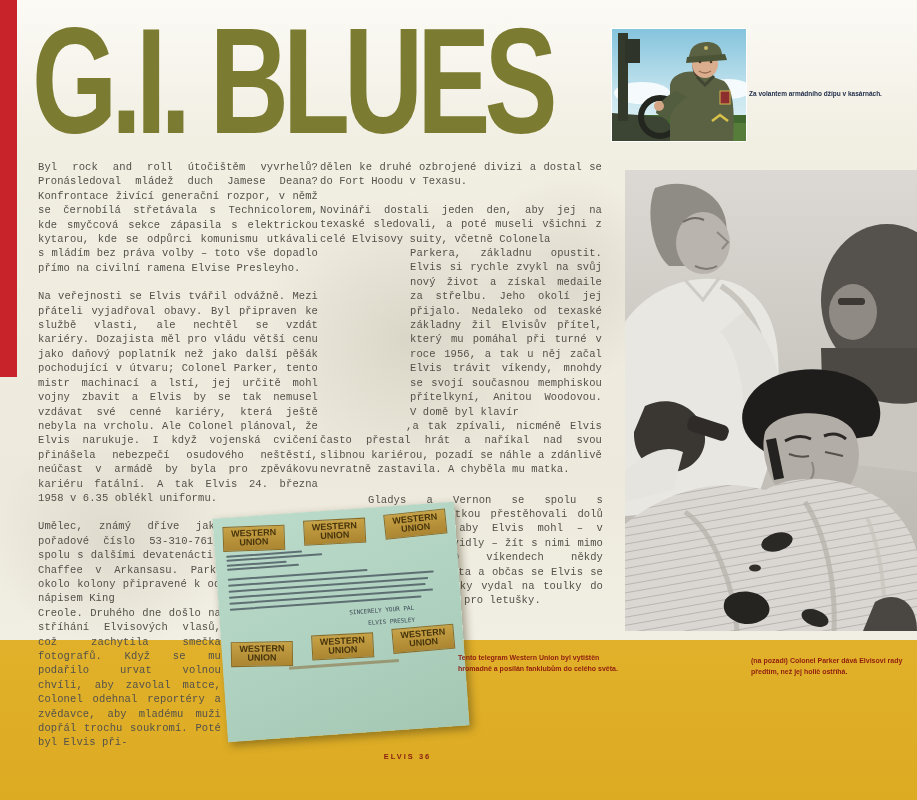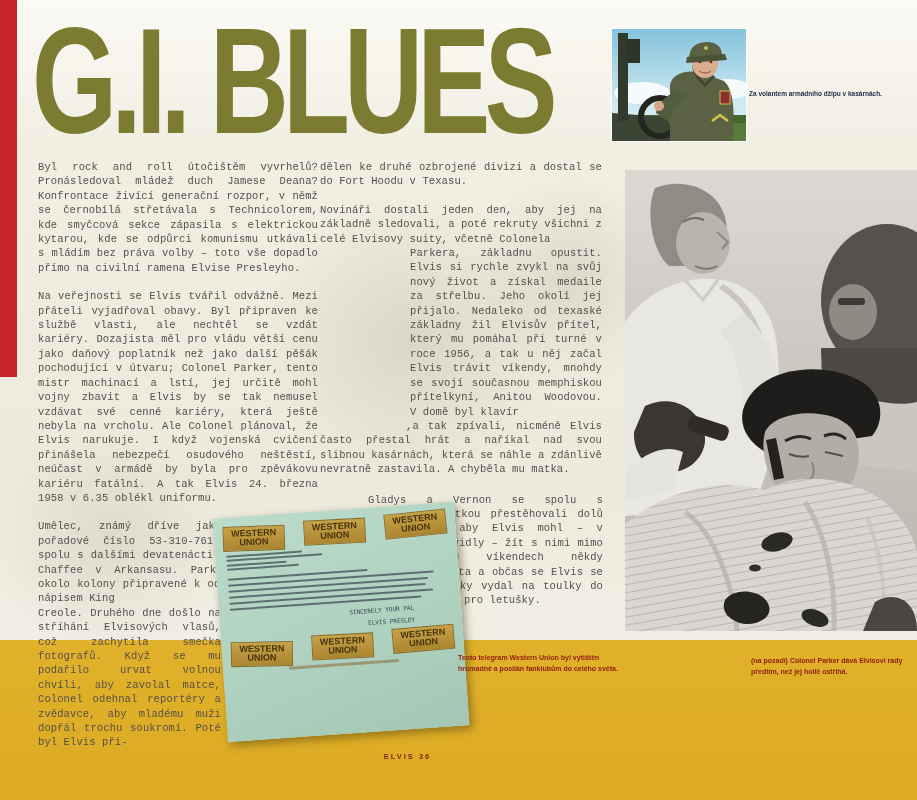--- a/index.html
+++ b/index.html
@@ -129,23 +129,23 @@
 
   <div class="col col-left">
     <p>Byl rock and roll útočištěm vyvrhelů? Pronásledoval mládež duch Jamese Deana? Konfrontace živící generační rozpor, v němž se černobílá střetávala s Technicolorem, kde smyčcová sekce zápasila s elektrickou kytarou, kde se odpůrci komunismu utkávali s mládím bez práva volby – toto vše dopadlo přímo na civilní ramena Elvise Presleyho.</p>
     <p>Na veřejnosti se Elvis tvářil odvážně. Mezi přáteli vyjadřoval obavy. Byl připraven ke službě vlasti, ale nechtěl se vzdát kariéry. Dozajista měl pro vládu větší cenu jako daňový poplatník než jako další pěšák pochodující v útvaru; Colonel Parker, tento mistr machinací a lstí, jej určitě mohl vojny zbavit a Elvis by se tak nemusel vzdávat své cenné kariéry, která ještě nebyla na vrcholu. Ale Colonel plánoval, že Elvis narukuje. I když vojenská cvičení přinášela nebezpečí osudového neštěstí, neúčast v armádě by byla pro zpěvákovu kariéru fatální. A tak Elvis 24. března 1958 v 6.35 oblékl uniformu.</p>
     <p class="nogap">Umělec, známý dříve jako Elvis, nyní pořadové číslo 53-310-761, byl dopraven spolu s dalšími devatenácti rekruty do Fort Chaffee v Arkansasu. Parker rozdal davu okolo kolony připravené k odjezdu balónky s nápisem King</p>
     <p class="p-narrow nogap">Creole. Druhého dne došlo na stříhání Elvisových vlasů, což zachytila smečka fotografů. Když se mu podařilo urvat volnou chvíli, aby zavolal matce, Colonel odehnal reportéry a zvědavce, aby mladému muži dopřál trochu soukromí. Poté byl Elvis při-</p>
   </div>
 
   <div class="col col-mid">
     <p>dělen ke druhé ozbrojené divizi a dostal se do Fort Hoodu v Texasu.</p>
-    <p class="nogap">Novináři dostali jeden den, aby jej na základně sledovali, a poté rekruty všichni z celé Elvisovy suity, včetně Colonela</p>
+    <p class="nogap">Novináři dostali jeden den, aby jej na texaské sledovali, a poté museli všichni z celé Elvisovy suity, včetně Colonela</p>
     <p class="p-right nogap">Parkera, základnu opustit. Elvis si rychle zvykl na svůj nový život a získal medaile za střelbu. Jeho okolí jej přijalo. Nedaleko od texaské základny žil Elvisův přítel, který mu pomáhal při turné v roce 1956, a tak u něj začal Elvis trávit víkendy, mnohdy se svojí současnou memphiskou přítelkyní, Anitou Woodovou. V domě byl klavír</p>
-    <p class="p-indent nogap">,a tak zpívali, nicméně Elvis často přestal hrát a naříkal nad svou slibnou kasárnách, která se náhle a zdánlivě nevratně zastavila. A chyběla mu matka.</p>
+    <p class="p-indent nogap">,a tak zpívali, nicméně Elvis často přestal hrát a naříkal nad svou slibnou kariérou, pozadí se náhle a zdánlivě nevratně zastavila. A chyběla mu matka.</p>
     <p class="p-center">Gladys a Vernon se spolu s Vernonovou matkou přestěhovali dolů do Killeen, aby Elvis mohl – v souladu s pravidly – žít s nimi mimo základnu. O víkendech někdy přijížděla Anita a občas se Elvis se svými společníky vydal na toulky do nedaleké školy pro letušky.</p>
   </div>
 
   <div class="photo-haircut">
     <svg width="292" height="461" viewBox="0 0 292 461">
       <defs>
         <linearGradient id="wall" x1="0" y1="0" x2="0" y2="1">
           <stop offset="0" stop-color="#dcd9d4"></stop>
             <stop offset=".5" stop-color="#c8c5bf"></stop>
             <stop offset="1" stop-color="#b8b5af"></stop>

